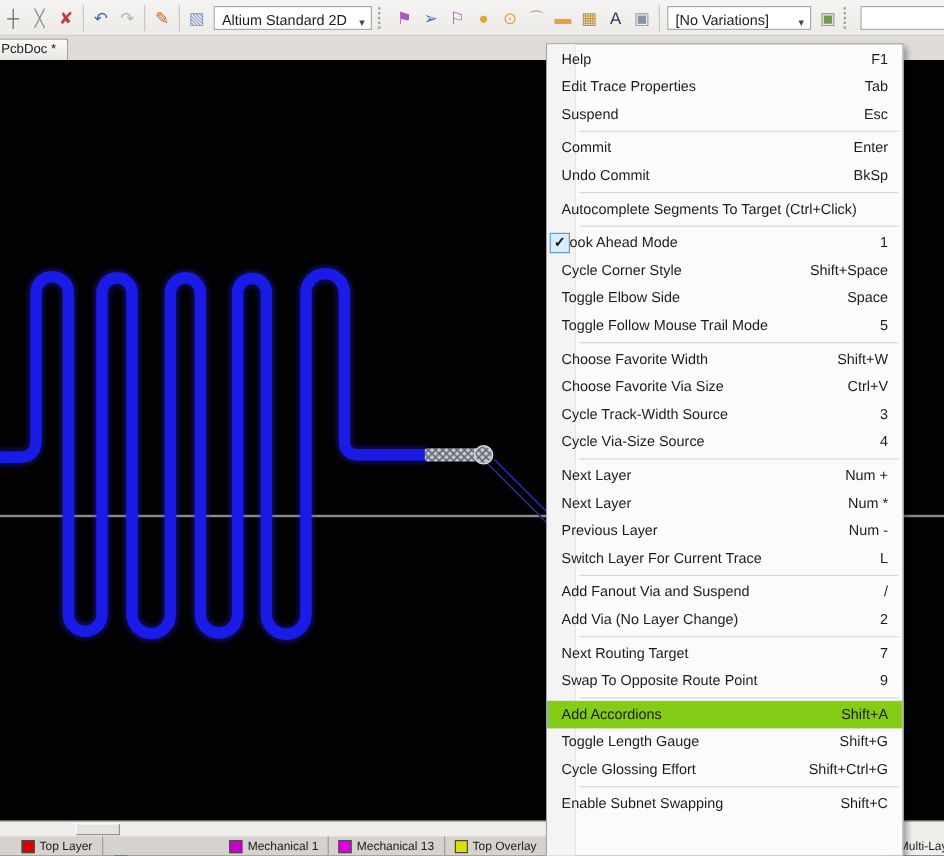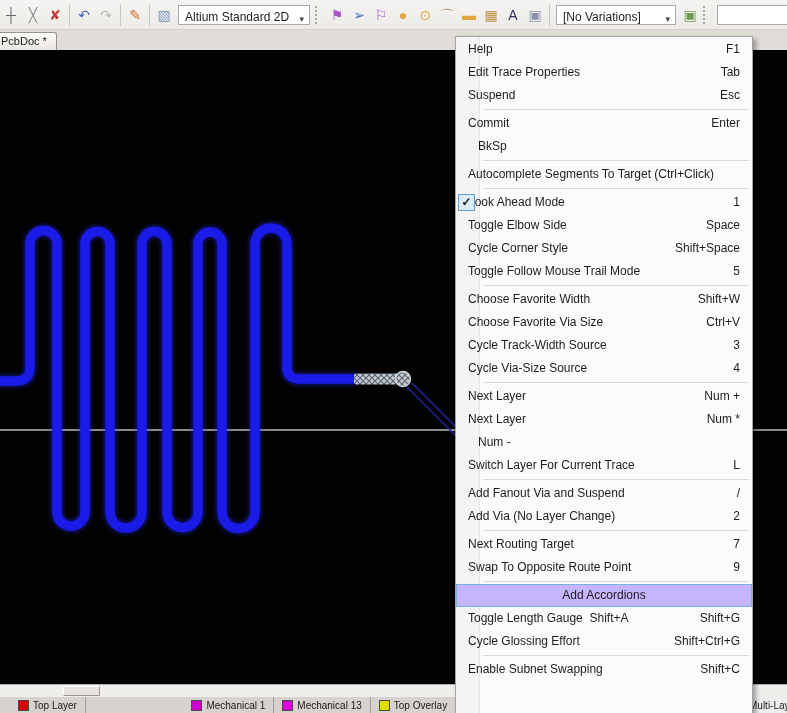--- a/index.html
+++ b/index.html
@@ -80,21 +80,21 @@
     position:absolute;left:0;top:0;bottom:0;width:23px;background:#f4f4f4;
     border-right:1px solid #e6e6e6;
   }
   .menu-item{
     position:relative;height:23px;line-height:23px;display:flex;align-items:center;
     padding:0 12px 0 12px;
   }
   .menu-item .mi-label{flex:1;white-space:nowrap;}
   .menu-item .mi-shortcut{white-space:nowrap;text-align:right;padding-left:10px;}
   .menu-item.highlight{
-    background:#c4b5fd;box-shadow:inset 0 0 0 1px #79b2dc;flex-direction:column;
+    background:#84cc16;box-shadow:inset 0 0 0 1px #79b2dc;
   }
   .menu-sep{height:1px;background:#d8d8d8;margin:2px 3px 2px 27px;}
   .mi-check{
     position:absolute;left:2px;top:3px;width:17px;height:17px;
     background:#d9ecfa;border:1px solid #5f9fd0;box-sizing:border-box;
     display:flex;align-items:center;justify-content:center;
     font-size:12px;font-weight:bold;color:#111;line-height:15px;
   }
 </style>
 </head>
@@ -218,41 +218,42 @@
     <div class="menu-item" data-name="menu-item-suspend">
       <span class="mi-label" data-name="menu-item-label">Suspend</span>
       <span class="mi-shortcut" data-name="menu-item-shortcut">Esc</span>
     </div>
     <div class="menu-sep" data-name="menu-separator"></div>
     <div class="menu-item" data-name="menu-item-commit">
       <span class="mi-label" data-name="menu-item-label">Commit</span>
       <span class="mi-shortcut" data-name="menu-item-shortcut">Enter</span>
     </div>
     <div class="menu-item" data-name="menu-item-undo-commit">
+      <span class="mi-label" data-name="menu-item-label">Undo Commit</span>
       <span class="mi-shortcut" data-name="menu-item-shortcut">BkSp</span>
     </div>
     <div class="menu-sep" data-name="menu-separator"></div>
     <div class="menu-item" data-name="menu-item-autocomplete-segments-to-target-ctrl-click">
       <span class="mi-label" data-name="menu-item-label">Autocomplete Segments To Target (Ctrl+Click)</span>
       <span class="mi-shortcut" data-name="menu-item-shortcut"></span>
     </div>
     <div class="menu-sep" data-name="menu-separator"></div>
     <div class="menu-item" data-name="menu-item-look-ahead-mode">
       <span class="mi-check" data-name="checkmark-icon">✓</span>
       <span class="mi-label" data-name="menu-item-label">Look Ahead Mode</span>
       <span class="mi-shortcut" data-name="menu-item-shortcut">1</span>
     </div>
+    <div class="menu-item" data-name="menu-item-cycle-corner-style">
+      <span class="mi-label" data-name="menu-item-label">Cycle Corner Style</span>
+      <span class="mi-shortcut" data-name="menu-item-shortcut">Shift+Space</span>
+    </div>
     <div class="menu-item" data-name="menu-item-toggle-elbow-side">
       <span class="mi-label" data-name="menu-item-label">Toggle Elbow Side</span>
       <span class="mi-shortcut" data-name="menu-item-shortcut">Space</span>
     </div>
-    <div class="menu-item" data-name="menu-item-cycle-corner-style">
-      <span class="mi-label" data-name="menu-item-label">Cycle Corner Style</span>
-      <span class="mi-shortcut" data-name="menu-item-shortcut">Shift+Space</span>
-    </div>
     <div class="menu-item" data-name="menu-item-toggle-follow-mouse-trail-mode">
       <span class="mi-label" data-name="menu-item-label">Toggle Follow Mouse Trail Mode</span>
       <span class="mi-shortcut" data-name="menu-item-shortcut">5</span>
     </div>
     <div class="menu-sep" data-name="menu-separator"></div>
     <div class="menu-item" data-name="menu-item-choose-favorite-width">
       <span class="mi-label" data-name="menu-item-label">Choose Favorite Width</span>
       <span class="mi-shortcut" data-name="menu-item-shortcut">Shift+W</span>
     </div>
     <div class="menu-item" data-name="menu-item-choose-favorite-via-size">
@@ -270,20 +271,21 @@
     <div class="menu-sep" data-name="menu-separator"></div>
     <div class="menu-item" data-name="menu-item-next-layer">
       <span class="mi-label" data-name="menu-item-label">Next Layer</span>
       <span class="mi-shortcut" data-name="menu-item-shortcut">Num +</span>
     </div>
     <div class="menu-item" data-name="menu-item-next-layer">
       <span class="mi-label" data-name="menu-item-label">Next Layer</span>
       <span class="mi-shortcut" data-name="menu-item-shortcut">Num *</span>
     </div>
     <div class="menu-item" data-name="menu-item-previous-layer">
+      <span class="mi-label" data-name="menu-item-label">Previous Layer</span>
       <span class="mi-shortcut" data-name="menu-item-shortcut">Num -</span>
     </div>
     <div class="menu-item" data-name="menu-item-switch-layer-for-current-trace">
       <span class="mi-label" data-name="menu-item-label">Switch Layer For Current Trace</span>
       <span class="mi-shortcut" data-name="menu-item-shortcut">L</span>
     </div>
     <div class="menu-sep" data-name="menu-separator"></div>
     <div class="menu-item" data-name="menu-item-add-fanout-via-and-suspend">
       <span class="mi-label" data-name="menu-item-label">Add Fanout Via and Suspend</span>
       <span class="mi-shortcut" data-name="menu-item-shortcut">/</span>

